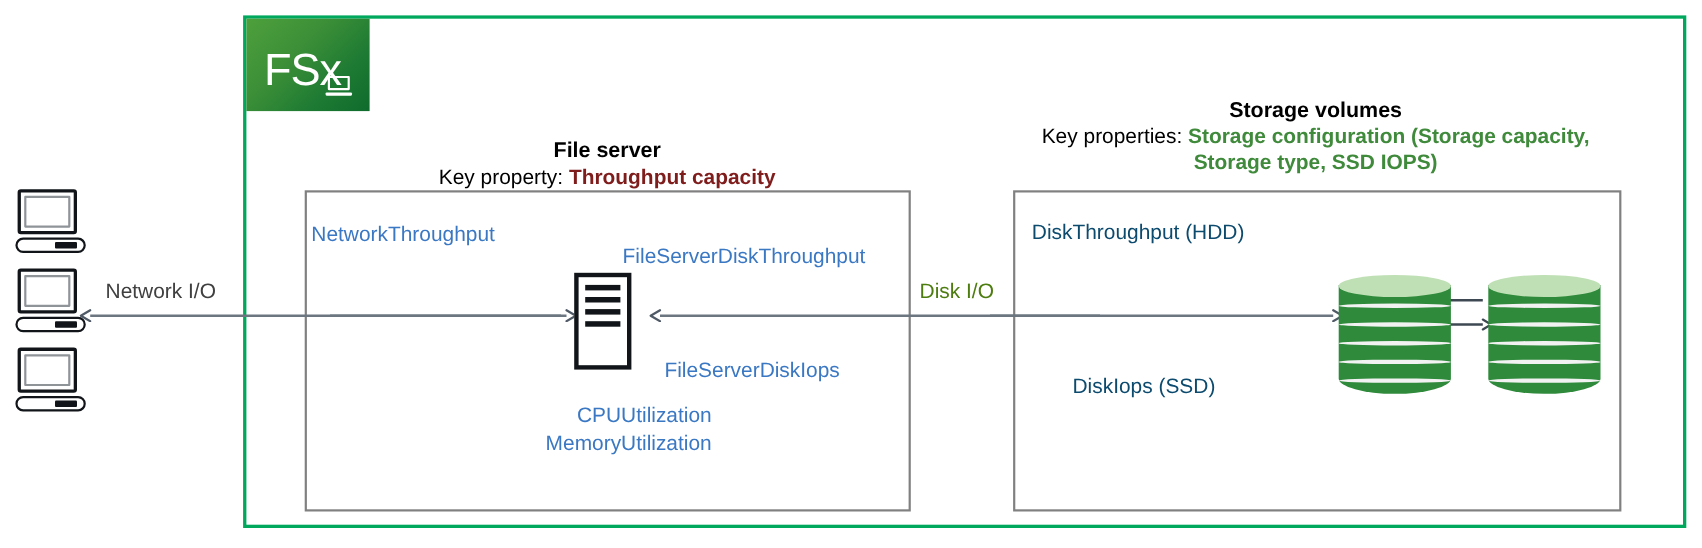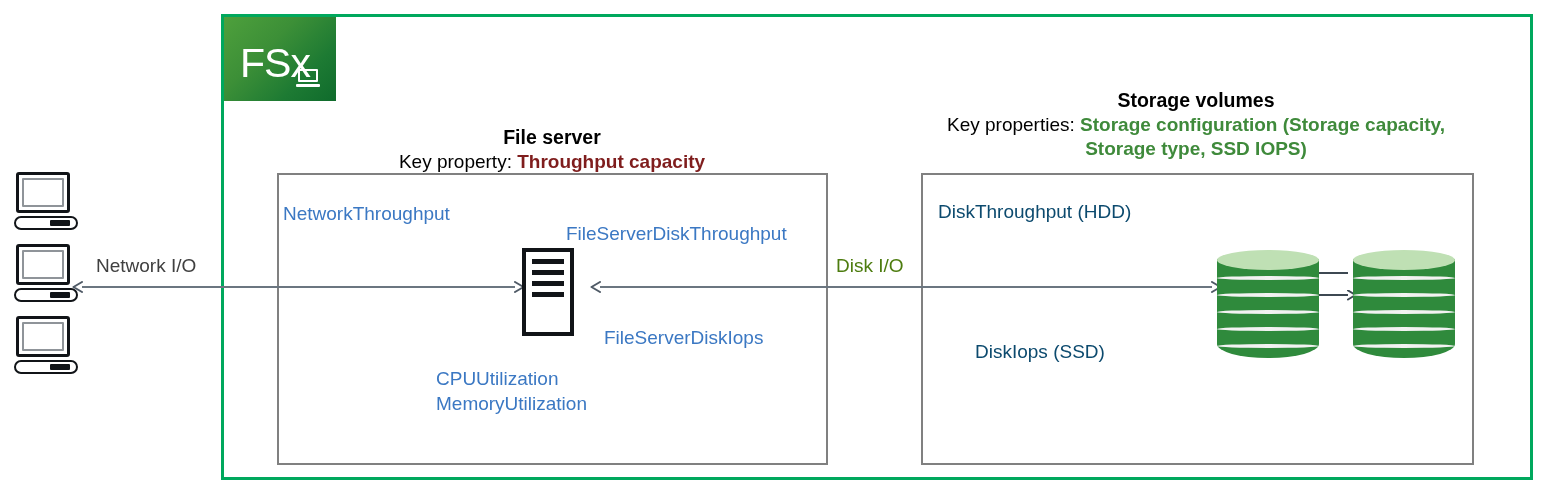--- a/index.html
+++ b/index.html
@@ -195,21 +195,21 @@
     font-size: 19px;
     line-height: 1.32;
     white-space: nowrap;
   }
   .metric.blue { color: #3b78c3; }
   .metric.green { color: #0c4a6e; }
 
   .m-network-throughput { left: 283px; top: 201px; }
   .m-fs-disk-throughput { left: 566px; top: 201px; margin-top: 20px; }
   .m-fs-disk-iops       { left: 604px; top: 325px; }
-  .m-cpu-mem            { left: 436px; top: 366px; text-align: left; width: 190px; white-space: normal; }
+  .m-cpu-mem            { left: 457px; top: 366px; text-align: right; width: 190px; white-space: normal; }
   .m-disk-throughput-hdd{ left: 938px; top: 199px; }
   .m-disk-iops-ssd      { left: 975px; top: 339px; }
 
   
   .flow-label {
     position: absolute;
     font-size: 19px;
     white-space: nowrap;
   }
   .flow-label.network-io { left: 96px; top: 255px; color: #404040; }

